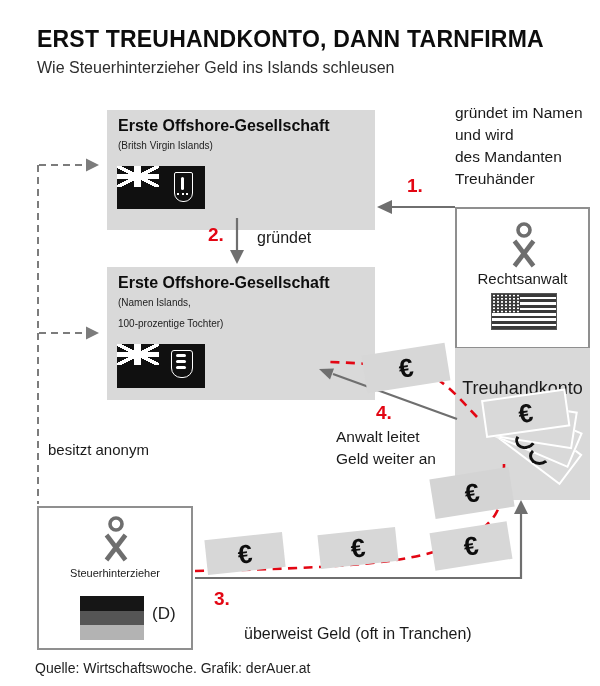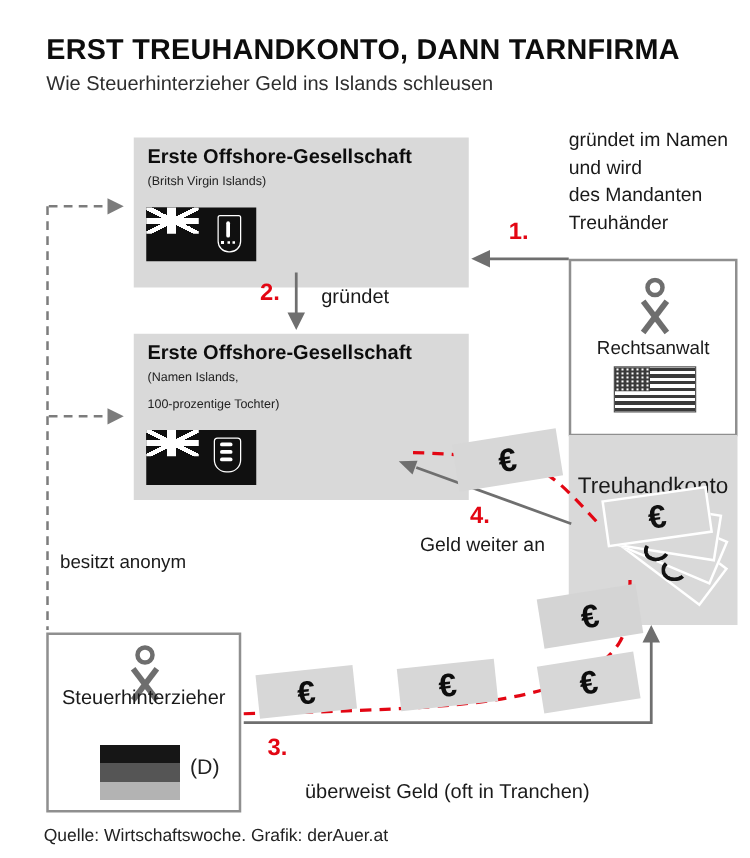--- a/index.html
+++ b/index.html
@@ -132,21 +132,21 @@
   <div class="graybox" id="box-trust">
     <div class="center-label" style="top:30px;font-size:18px">Treuhandkonto</div>
   </div>
 
   <div class="whitebox" id="box-evader">
     <svg class="person" viewBox="0 0 26 46">
       <circle cx="13" cy="8" r="6" fill="none" stroke="#6e6e6e" stroke-width="3.6"></circle>
       <line x1="3.5" y1="19" x2="22.5" y2="44" stroke="#6e6e6e" stroke-width="4.6"></line>
       <line x1="22.5" y1="19" x2="3.5" y2="44" stroke="#6e6e6e" stroke-width="4.6"></line>
     </svg>
-    <div class="center-label" style="top:42px;font-size:16px">Steuerhinterzieher</div>
+    <div class="center-label" style="top:59px;font-size:11px">Steuerhinterzieher</div>
     <div id="flag-ger"></div>
     <div class="flag-caption">(D)</div>
   </div>
 
   <svg id="arrows" width="600" height="686" viewBox="0 0 600 686">
 
     <path d="M455 207 H391" stroke="#6f6f6f" stroke-width="2.2" fill="none"></path>
     <polygon points="377,207 392,200 392,214" fill="#6f6f6f"></polygon>
 
     <path d="M237 218 V251" stroke="#6f6f6f" stroke-width="2.2" fill="none"></path>
@@ -202,19 +202,20 @@
   </div>
 
   <div class="stepnum" id="step2-num">2.</div>
   <div class="steptext" id="step2-text">gründet</div>
 
   <div class="stepnum" id="step3-num">3.</div>
   <div class="steptext" id="step3-text">überweist Geld (oft in Tranchen)</div>
 
   <div class="stepnum" id="step4-num">4.</div>
   <div class="steptext" id="step4-text">
+    <div>Anwalt leitet</div>
     <div>Geld weiter an</div>
   </div>
 
   <div class="steptext" id="owns-anon">besitzt anonym</div>
 
   <div class="source">Quelle: Wirtschaftswoche. Grafik: derAuer.at</div>
 </div>
 
 </body></html>

